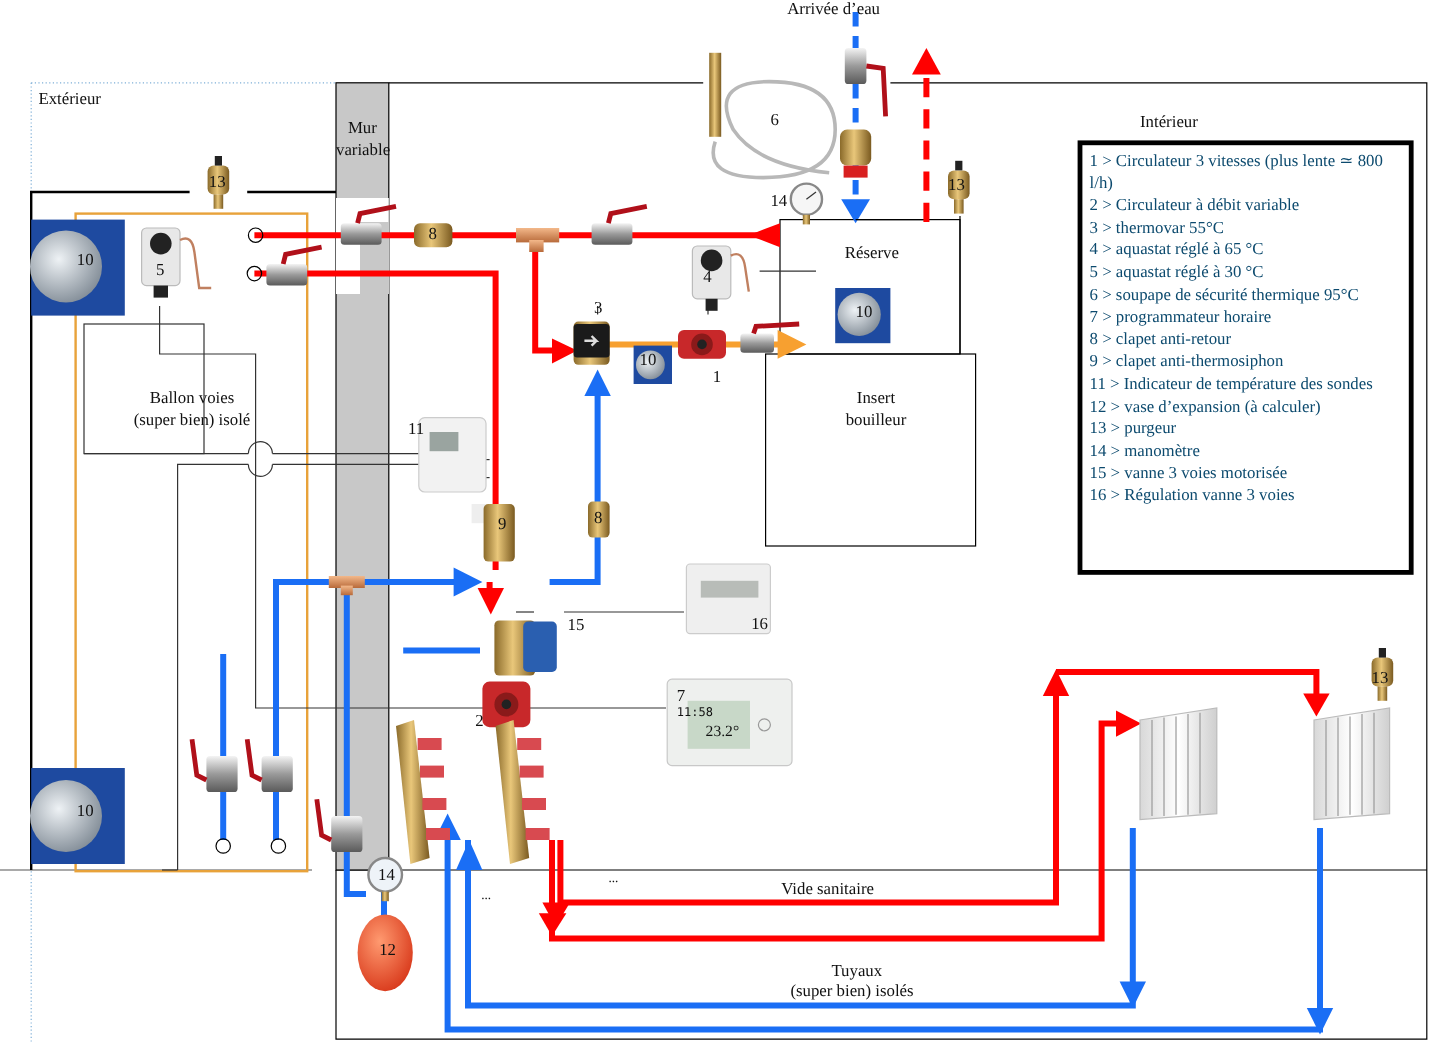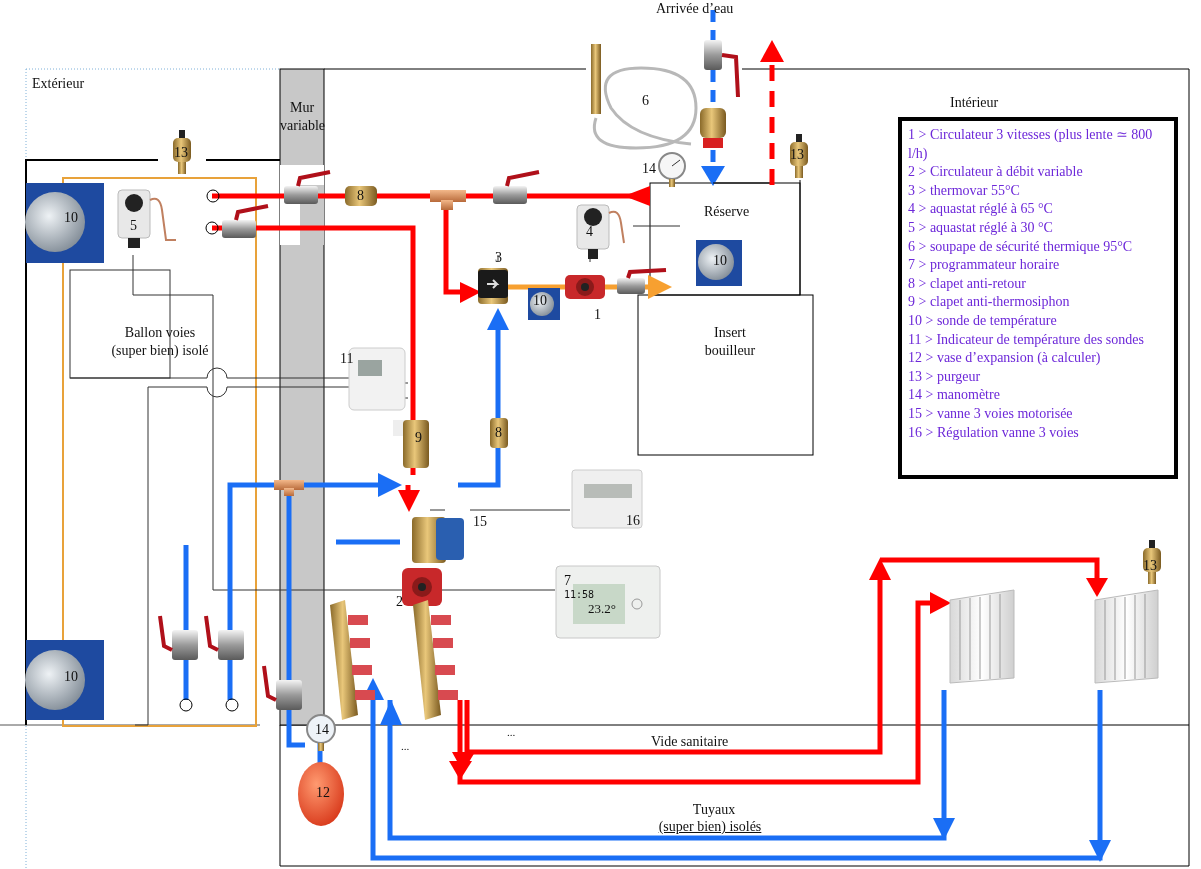--- a/index.html
+++ b/index.html
@@ -2,21 +2,21 @@
 <html><head>
 <meta charset="utf-8">
 <style>
   html, body { margin:0; padding:0; background:#ffffff; }
   body { width:1201px; height:869px; position:relative; overflow:hidden; font-family:"Liberation Serif", "DejaVu Serif", serif; color:#111; }
   #diagram { position:absolute; left:0; top:0; width:1201px; height:869px; }
   .lbl { position:absolute; font-size:14px; line-height:17px; color:#111; white-space:nowrap; }
   .lbl.center { text-align:center; }
   .num { position:absolute; font-size:14px; line-height:16px; color:#111; }
   .legend { position:absolute; left:898px; top:117px; width:280px; height:362px; border:4px solid #000; box-sizing:border-box; padding:5px 6px; background:#fff; }
-  .legend-item { font-size:14px; line-height:18.6px; color:#6d28d9; }
+  .legend-item { font-size:14px; line-height:18.6px; color:#0c4a6e; }
 </style>
 </head>
 <body>
 
 <div id="diagram">
 <svg width="1201" height="869" viewBox="0 0 1201 869" xmlns="http://www.w3.org/2000/svg" style="position:absolute;left:0;top:0">
   <defs>
     <linearGradient id="brass" x1="0" x2="1">
       <stop offset="0" stop-color="#8a6a2a"></stop>
           <stop offset="0.45" stop-color="#e9c77a"></stop>
@@ -353,21 +353,21 @@
 <div class="lbl center" style="left:280px;top:99px;width:44px;">Mur</div>
 <div class="lbl center" style="left:280px;top:117px;width:44px;overflow:visible;">variable</div>
 <div class="lbl" style="left:656px;top:0px;">Arrivée d’eau</div>
 <div class="lbl" style="left:704px;top:203px;">Réserve</div>
 <div class="lbl center" style="left:690px;top:324px;width:80px;">Insert</div>
 <div class="lbl center" style="left:690px;top:342px;width:80px;">bouilleur</div>
 <div class="lbl center" style="left:85px;top:324px;width:150px;">Ballon voies</div>
 <div class="lbl center" style="left:85px;top:342px;width:150px;">(super bien) isolé</div>
 <div class="lbl" style="left:651px;top:733px;">Vide sanitaire</div>
 <div class="lbl center" style="left:624px;top:801px;width:180px;">Tuyaux</div>
-<div class="lbl center" style="left:620px;top:818px;width:180px;text-decoration:underline;">(super bien) isolés</div>
+<div class="lbl center" style="left:620px;top:818px;width:180px;">(super bien) isolés</div>
 <div class="lbl" style="left:401px;top:738px;font-size:11px;">...</div>
 <div class="lbl" style="left:507px;top:724px;font-size:11px;">...</div>
 
 <div class="num" style="left:594px;top:307px;">1</div>
 <div class="num" style="left:396px;top:594px;">2</div>
 <div class="num" style="left:495px;top:250px;">3</div>
 <div class="num" style="left:586px;top:224px;">4</div>
 <div class="num" style="left:130px;top:218px;">5</div>
 <div class="num" style="left:642px;top:93px;">6</div>
 <div class="num" style="left:564px;top:573px;">7</div>
@@ -394,21 +394,20 @@
 <div class="legend" id="legend">
       <div class="legend-item">1 &gt; Circulateur 3 vitesses (plus lente ≃ 800 l/h)</div>
       <div class="legend-item">2 &gt; Circulateur à débit variable</div>
       <div class="legend-item">3 &gt; thermovar 55°C</div>
       <div class="legend-item">4 &gt; aquastat réglé à 65 °C</div>
       <div class="legend-item">5 &gt; aquastat réglé à 30 °C</div>
       <div class="legend-item">6 &gt; soupape de sécurité thermique 95°C</div>
       <div class="legend-item">7 &gt; programmateur horaire</div>
       <div class="legend-item">8 &gt; clapet anti-retour</div>
       <div class="legend-item">9 &gt; clapet anti-thermosiphon</div>
-      <div class="legend-item">10 &gt; sonde de température</div>
       <div class="legend-item">11 &gt; Indicateur de température des sondes</div>
       <div class="legend-item">12 &gt; vase d’expansion (à calculer)</div>
       <div class="legend-item">13 &gt; purgeur</div>
       <div class="legend-item">14 &gt; manomètre</div>
       <div class="legend-item">15 &gt; vanne 3 voies motorisée</div>
       <div class="legend-item">16 &gt; Régulation vanne 3 voies</div>
     </div>
 </div>
 
 </body></html>

